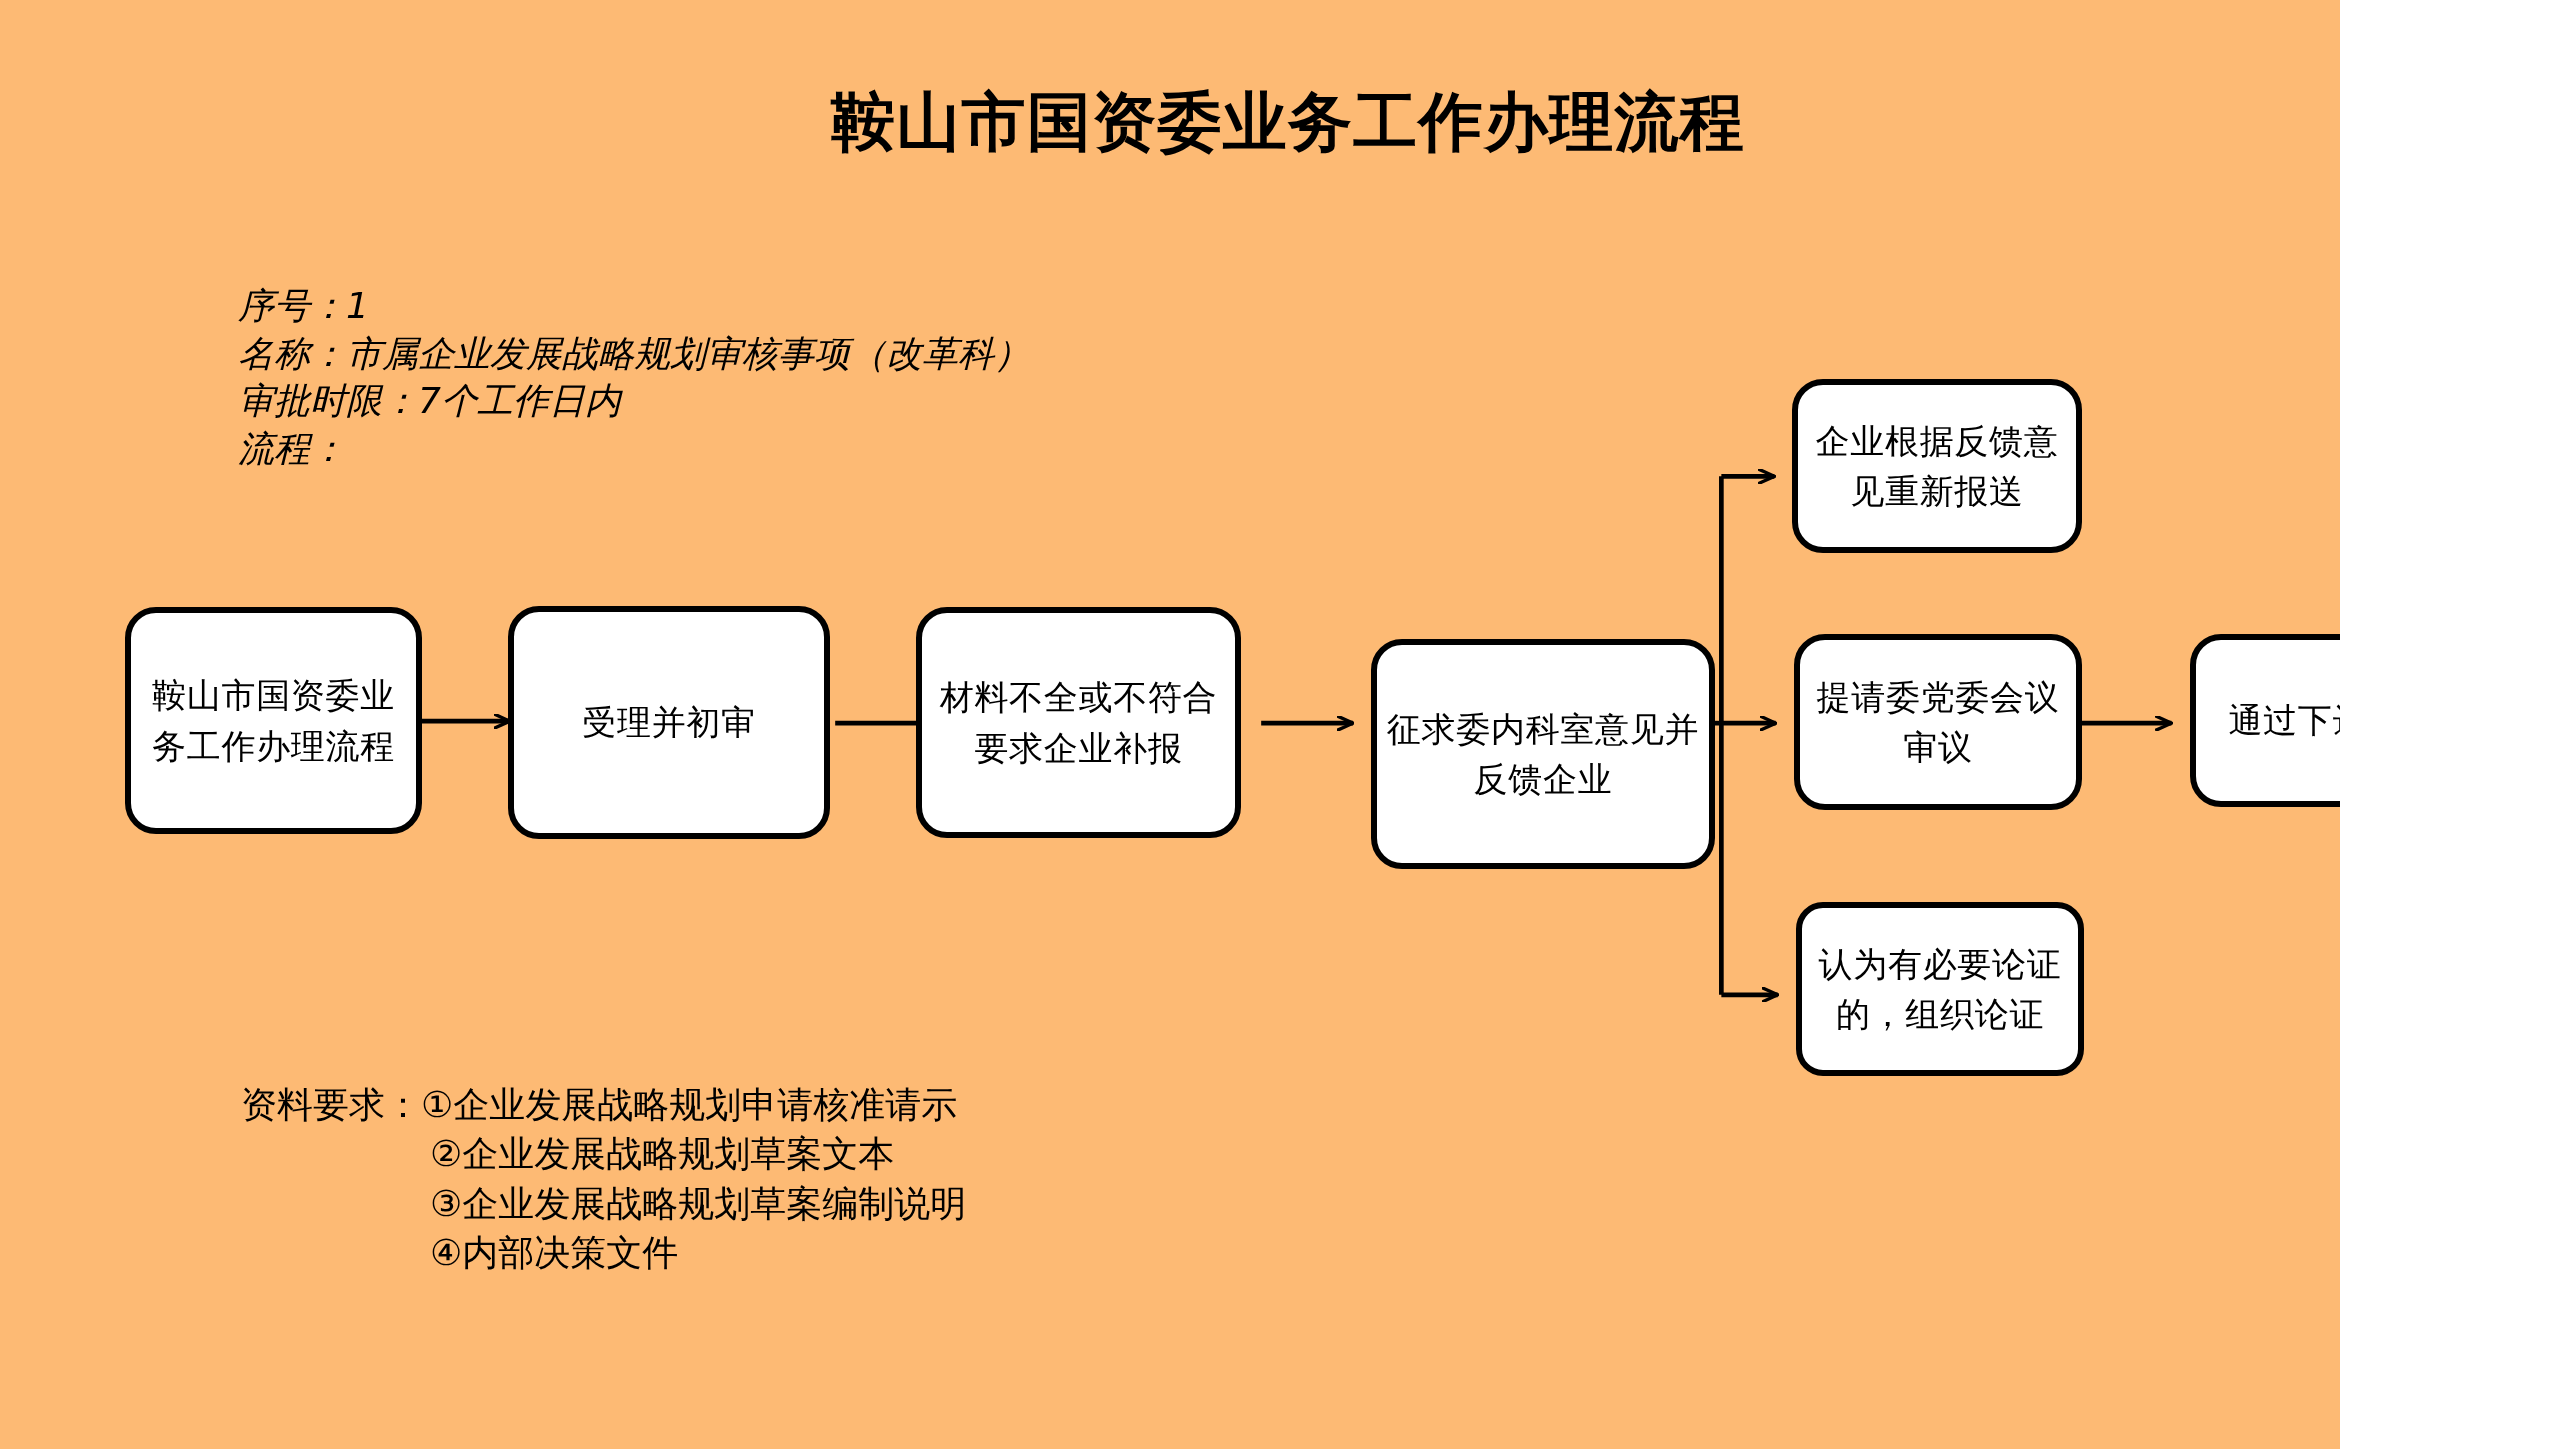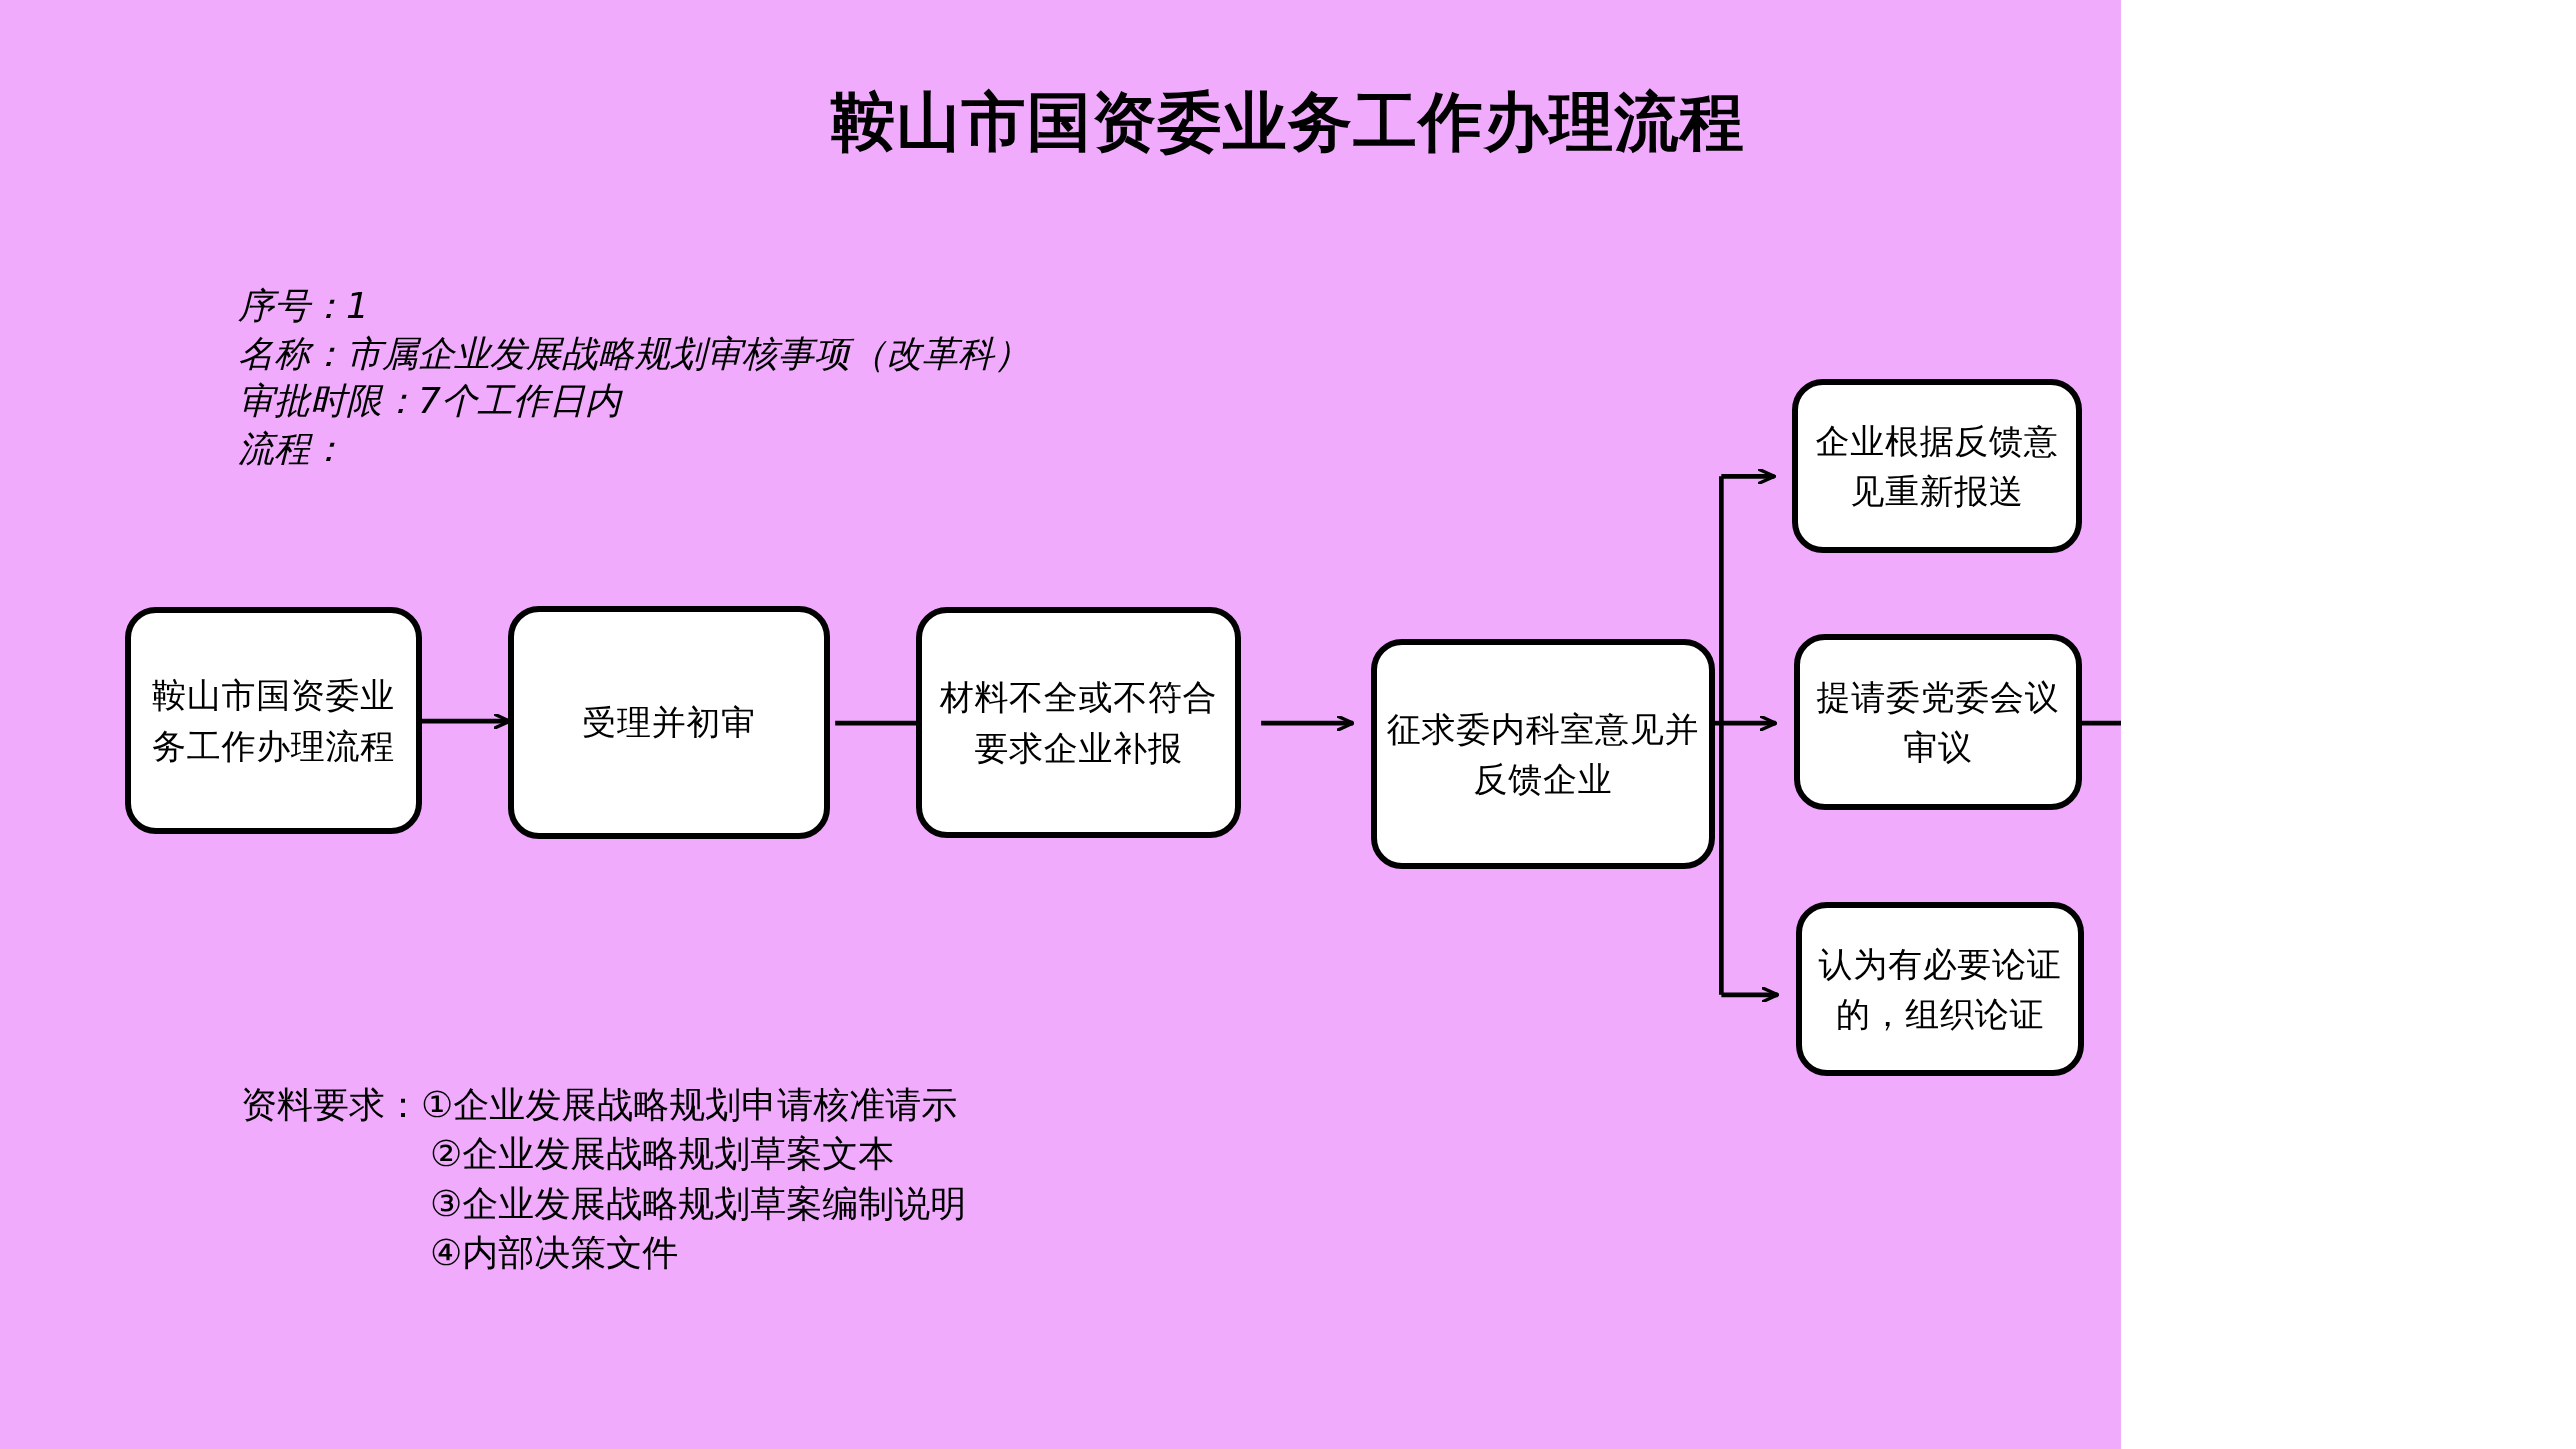--- a/index.html
+++ b/index.html
@@ -6,23 +6,23 @@
     margin: 0;
     padding: 0;
     background: #ffffff;
   }
   body {
     font-family: "DejaVu Sans", "Liberation Sans", sans-serif;
     color: #000000;
   }
   #page {
     position: relative;
-    width: 2121px;
+    width: 2340px;
     height: 1449px;
-    background: #f0abfc;
+    background: #fdba74;
     overflow: hidden;
   }
 
   
   #doc-title {
     position: absolute;
     left: 0;
     top: 87px;
     width: 2576px;
     text-align: center;
@@ -85,21 +85,21 @@
     padding: 0 5.4px;
   }
 
   
   #box-submit      { left: 109px;  top: 607px;  width: 297px;  height: 227px; }
   #box-accept      { left: 492px;  top: 606px;  width: 322px;  height: 233px; text-align: center; }
   #box-incomplete  { left: 900px; top: 607px;  width: 325px;  height: 231px; justify-content: center; }
   #box-consult     { left: 1355px; top: 639px;  width: 344px;  height: 230px; align-items: center; }
   #box-resubmit    { left: 1776px; top: 379px;  width: 290px;  height: 174px; }
   #box-party       { left: 1778px; top: 634px;  width: 288px;  height: 176px; }
-  #box-argue       { left: 1780px; top: 902px; width: 288px;  height: 174px; }
+  #box-argue       { left: 1780px; top: 902px; width: 288px;  height: 174px; border-radius: 27px; }
   #box-pass        { left: 2174px; top: 634px;  width: 285px;  height: 173px; }
 
   
   #connectors {
     position: absolute;
     left: 0;
     top: 0;
     width: 2576px;
     height: 1449px;
     pointer-events: none;

